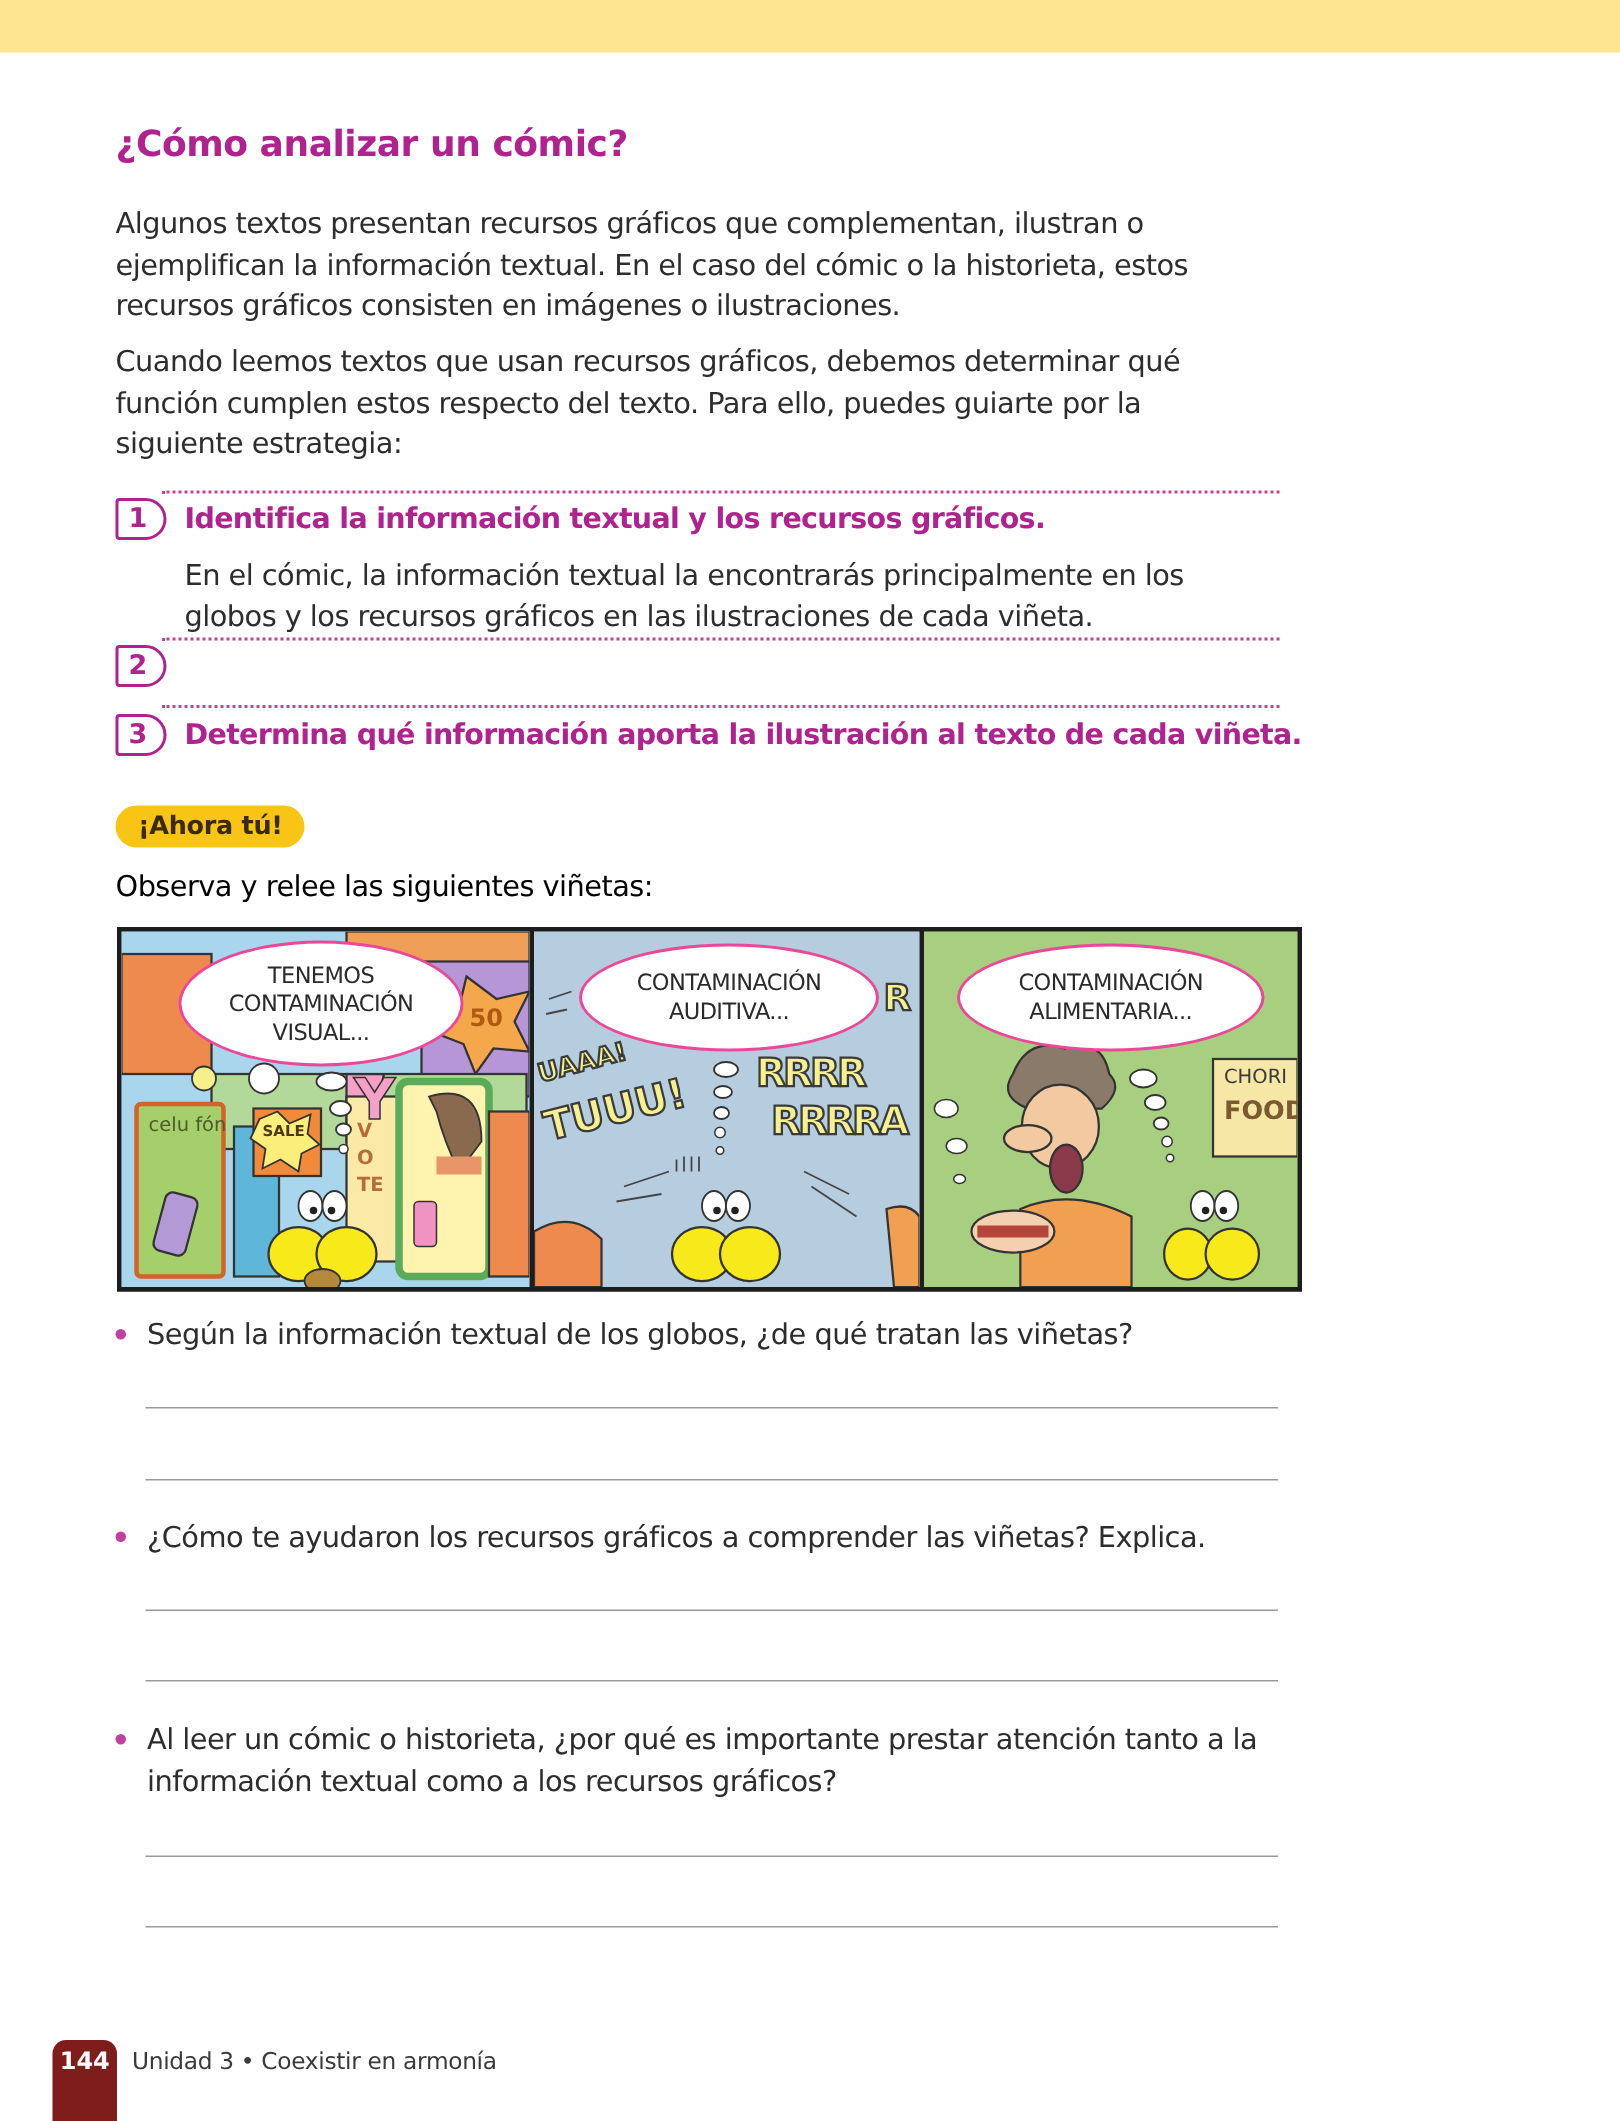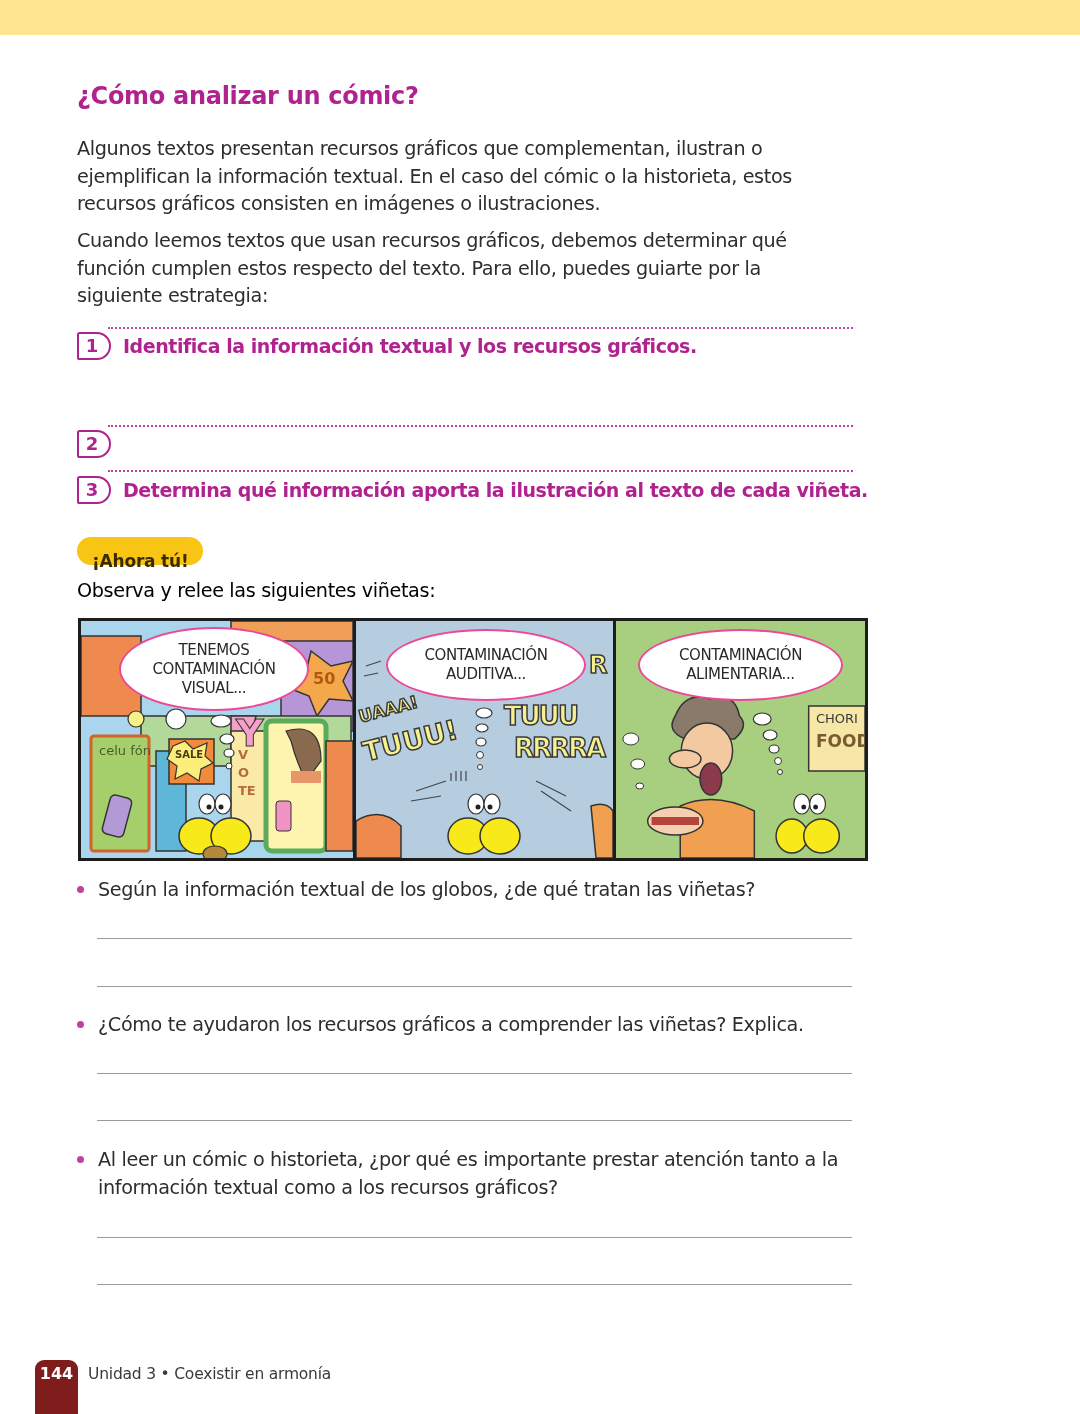--- a/index.html
+++ b/index.html
@@ -14,21 +14,21 @@
     .para-1 { top: 135px; }
     .para-2 { top: 227px; }
 
     .dotline { position: absolute; left: 108px; width: 745px; height: 0; border-top: 2px dotted #c2409f; }
 
     .step { position: absolute; left: 77px; width: 780px; }
     .step-badge { position: absolute; left: 0; top: 0; width: 34px; height: 28px; border: 2px solid #b0238f; border-radius: 3px 16px 16px 3px; background: #fff; color: #b0238f; font-weight: bold; font-size: 18px; line-height: 24px; text-align: center; padding-right: 4px; }
     .step-title { position: absolute; left: 46px; top: 1px; font-weight: bold; font-size: 19px; line-height: 26px; color: #b0238f; letter-spacing: -0.45px; white-space: nowrap; }
     .step-desc { position: absolute; left: 46px; top: 38px; width: 720px; font-size: 19.2px; line-height: 27px; color: #2d2d2d; letter-spacing: -0.35px; }
 
-    .pill { position: absolute; left: 77px; top: 537px; height: 28px; padding: 10px 15px; border-radius: 14px; background: #f9c515; color: #3a2a00; font-weight: bold; font-size: 17px; line-height: 28px; letter-spacing: -0.2px; }
+    .pill { position: absolute; left: 77px; top: 537px; height: 28px; padding: 0 15px; border-radius: 14px; background: #f9c515; color: #3a2a00; font-weight: bold; font-size: 17px; line-height: 28px; letter-spacing: -0.2px; }
 
     .observe { position: absolute; left: 77px; top: 577px; font-size: 19.2px; line-height: 27px; color: #000000; letter-spacing: -0.35px; }
 
     
     .comic { position: absolute; left: 78px; top: 618px; width: 790px; height: 243px; border: 3px solid #1d1d1d; background: #1d1d1d; display: flex; gap: 3px; }
     .panel { position: relative; height: 100%; overflow: hidden; }
     .panel-1 { width: 272px; background: #a9d6ec; }
     .panel-2 { width: 257px; background: #b6cde0; }
     .panel-3 { flex: 1; background: #a8cf80; }
     .panel svg { position: absolute; left: 0; top: 0; width: 100%; height: 100%; }
@@ -56,20 +56,21 @@
 
 <h1 class="title">¿Cómo analizar un cómic?</h1>
 
 <p class="para para-1">Algunos textos presentan recursos gráficos que complementan, ilustran o ejemplifican la información textual. En el caso del cómic o la historieta, estos recursos gráficos consisten en imágenes o ilustraciones.</p>
 <p class="para para-2">Cuando leemos textos que usan recursos gráficos, debemos determinar qué función cumplen estos respecto del texto. Para ello, puedes guiarte por la siguiente estrategia:</p>
 
 <div class="dotline" style="top:327px;"></div>
 <div class="step" style="top:332px; height:90px;">
   <div class="step-badge">1</div>
   <div class="step-title">Identifica la información textual y los recursos gráficos.</div>
+  <div class="step-desc">En el cómic, la información textual la encontrarás principalmente en los globos y los recursos gráficos en las ilustraciones de cada viñeta.</div>
 </div>
 <div class="dotline" style="top:425px;"></div>
 <div class="step" style="top:430px; height:32px;">
   <div class="step-badge">2</div>
 </div>
 <div class="dotline" style="top:470px;"></div>
 <div class="step" style="top:476px; height:32px;">
   <div class="step-badge">3</div>
   <div class="step-title">Determina qué información aporta la ilustración al texto de cada viñeta.</div>
 </div>
@@ -149,21 +150,21 @@
       <ellipse cx="112" cy="215" rx="20" ry="18" fill="#f7e91a" stroke="#333" stroke-width="1.5"></ellipse>
       <ellipse cx="144" cy="215" rx="20" ry="18" fill="#f7e91a" stroke="#333" stroke-width="1.5"></ellipse>
       <ellipse cx="120" cy="183" rx="8" ry="10" fill="#fff" stroke="#333" stroke-width="1.2"></ellipse>
       <ellipse cx="136" cy="183" rx="8" ry="10" fill="#fff" stroke="#333" stroke-width="1.2"></ellipse>
       <circle cx="122" cy="186" r="2.5" fill="#222"></circle>
       <circle cx="134" cy="186" r="2.5" fill="#222"></circle>
     </svg>
     <div class="sfx" style="left:2px; top:78px; font-size:17px; transform:rotate(-15deg);">UAAA!</div>
     <div class="sfx" style="left:6px; top:104px; font-size:27px; transform:rotate(-14deg);">TUUU!</div>
     <div class="sfx" style="left:233px; top:30px; font-size:24px;">R</div>
-    <div class="sfx" style="left:148px; top:80px; font-size:26px; letter-spacing:-2px;">TUUU</div>
+    <div class="sfx" style="left:148px; top:80px; font-size:26px; letter-spacing:-2px;">RRRR</div>
     <div class="sfx" style="left:158px; top:112px; font-size:26px; letter-spacing:-2px;">RRRRA</div>
     <div class="balloon p2-balloon">CONTAMINACIÓN
 AUDITIVA...</div>
   </div>
 
   <div class="panel panel-3">
     <svg viewBox="0 0 252 237" preserveAspectRatio="none">
       <rect x="0" y="0" width="252" height="237" fill="#a8cf80"></rect>
       <rect x="195" y="85" width="57" height="65" fill="#f6e7a6" stroke="#333" stroke-width="1.5"></rect>
       <path d="M60 95 Q70 70 95 78 Q120 70 125 95 Q135 105 120 118 L70 118 Q50 110 60 95 Z" fill="#8a7a6a" stroke="#333" stroke-width="1.5"></path>

